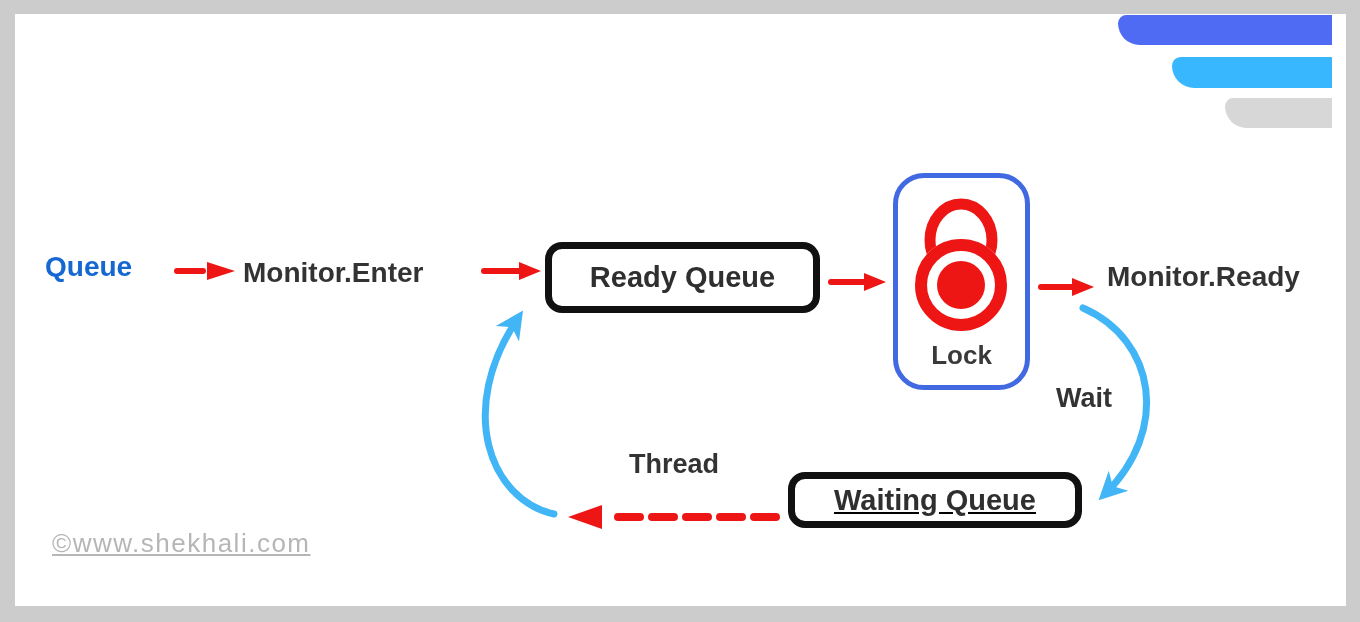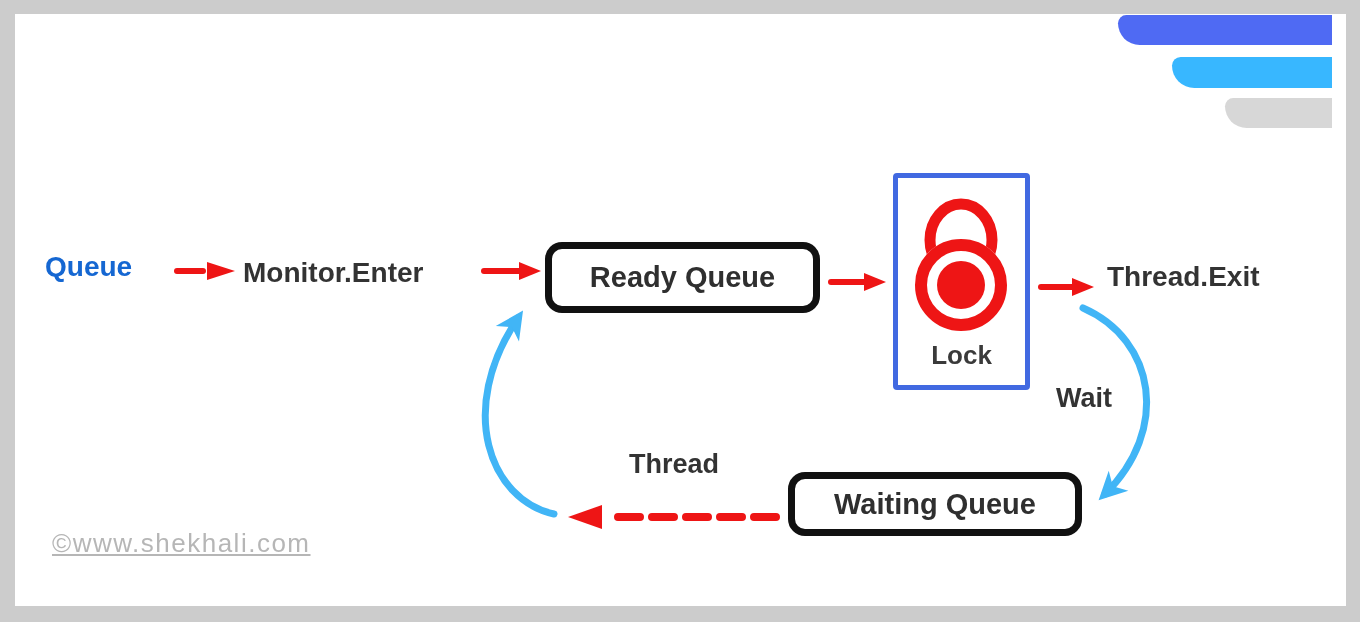--- a/index.html
+++ b/index.html
@@ -21,24 +21,24 @@
   .bar3{left:1225px;top:98px;width:107px;height:30px;background:var(--bar-gray);border-radius:10px 0 0 26px;}
   .lbl{font-weight:700;color:var(--text-dark);line-height:1.1;white-space:nowrap;}
   .thread{left:45px;top:252px;font-size:28px;color:var(--thread-blue);}
   .menter{left:243px;top:251px;font-size:28px;margin-top:7px;}
   .mexit{left:1107px;top:262px;font-size:28px;}
   .wait{left:1056px;top:384px;font-size:27px;text-align:center;}
   .pulse{left:629px;top:450px;font-size:27px;}
   .qbox{border:7px solid var(--box-border);border-radius:17px;background:#fff;
         display:flex;align-items:center;justify-content:center;}
   .ready{left:545px;top:242px;width:275px;height:71px;}
-  .waiting{left:788px;top:472px;width:294px;height:64px;}
+  .waiting{left:788px;top:472px;width:294px;height:56px;text-decoration:underline;}
   .qbox span{font-weight:700;font-size:29px;color:#2f2f2f;white-space:nowrap;}
   .lockbox{left:893px;top:173px;width:137px;height:217px;background:#fff;
-           border:5px solid var(--lock-border-blue);border-radius:4px;}
+           border:5px solid var(--lock-border-blue);border-radius:31px;}
   .locklabel{position:absolute;left:0;right:0;bottom:14px;text-align:center;
              font-weight:700;font-size:26px;color:#3a3a3a;}
   .red-line{stroke:var(--arrow-red);stroke-width:6;stroke-linecap:round;}
   .red-line-thick{stroke:var(--arrow-red);stroke-width:8;stroke-linecap:round;}
   .red-fill{fill:var(--arrow-red);}
   .arc{stroke:var(--arc-blue);stroke-width:7;fill:none;stroke-linecap:round;}
   .arc-fill{fill:var(--arc-blue);}
   .watermark{left:52px;top:528px;font-size:26px;color:var(--watermark-gray);
              letter-spacing:1.5px;white-space:nowrap;text-decoration:underline;}
 </style>
@@ -84,21 +84,21 @@
       <circle cx="63" cy="107" r="24" fill="#ee1515"></circle>
     </svg>
     <div class="locklabel">Lock</div>
   </div>
 
   <svg class="abs" style="left:1038px;top:276px;" width="58" height="22">
     <line class="red-line" x1="3" y1="11" x2="34" y2="11"></line>
     <polygon class="red-fill" points="34,2 56,11 34,20"></polygon>
   </svg>
 
-  <div class="abs lbl mexit">Thread.Exit</div>
+  <div class="abs lbl mexit">Monitor.Ready</div>
 
   <svg class="abs" style="left:1068px;top:298px;" width="115" height="215">
     <defs>
       <marker id="ahR" markerUnits="userSpaceOnUse" markerWidth="34" markerHeight="34" refX="22" refY="17" orient="auto">
         <path class="arc-fill" d="M3,3 L31,17 L3,31 L11,17 Z"></path>
       </marker>
     </defs>
     <path class="arc" d="M15,10 C88,42 102,132 37,196" marker-end="url(#ahR)"></path>
   </svg>
   <div class="abs lbl wait">Wait</div>

